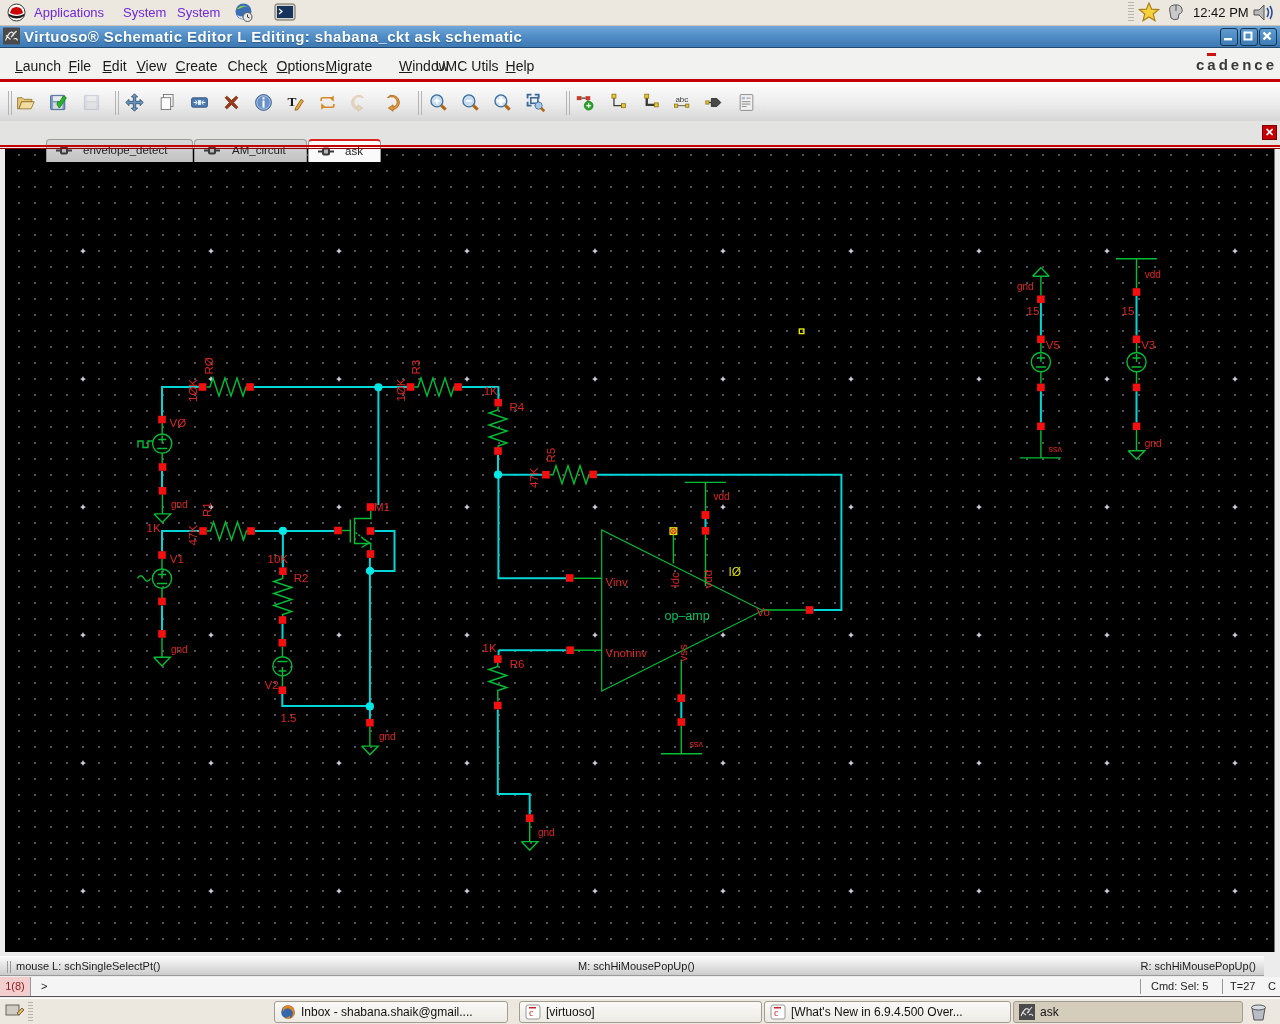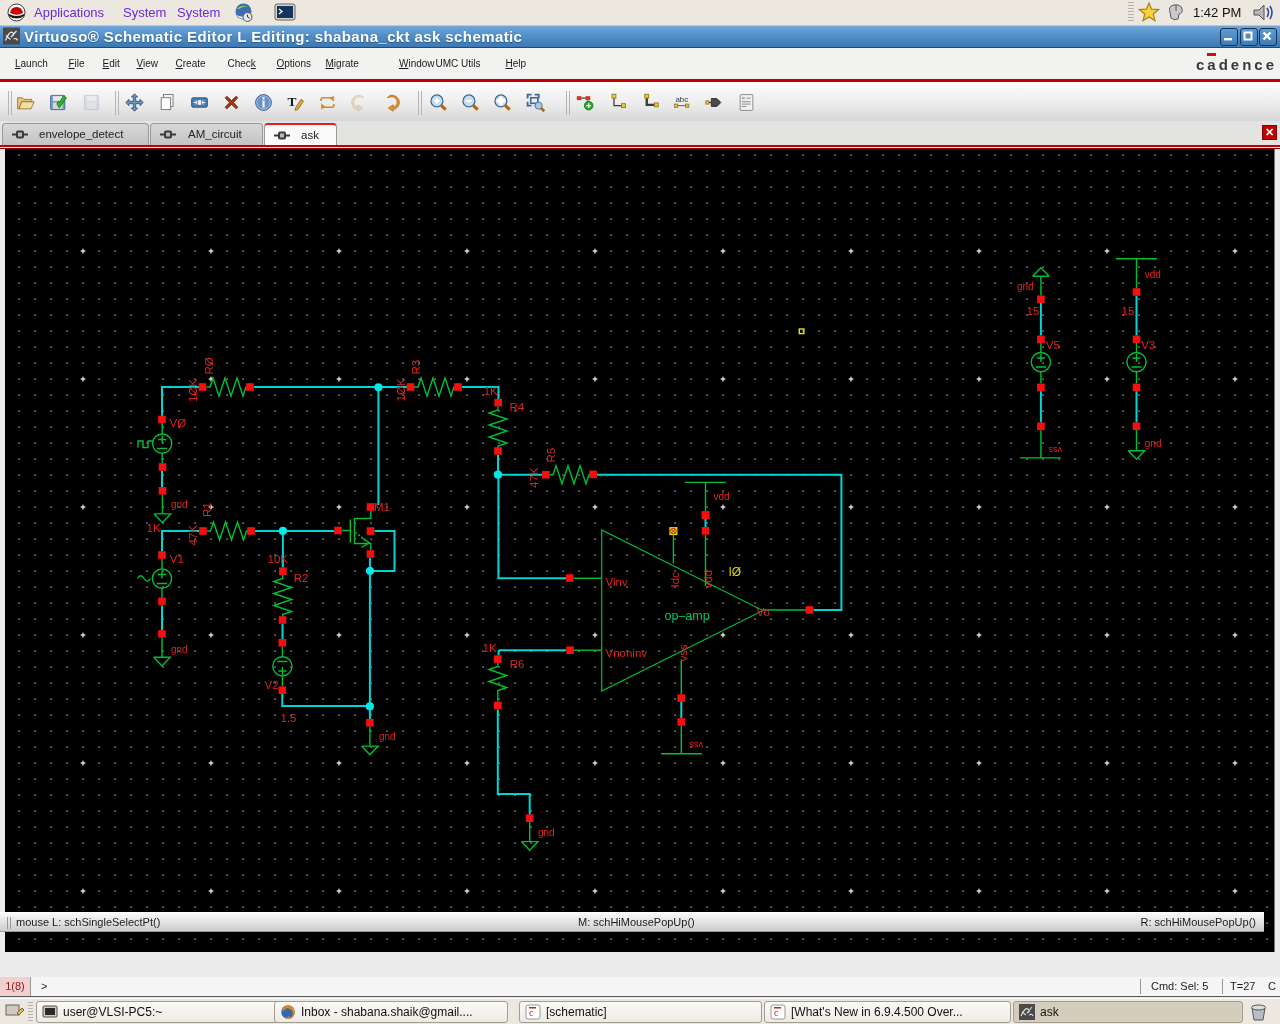--- a/index.html
+++ b/index.html
@@ -11,44 +11,44 @@
 #panel .mtxt{font-size:13px;color:#6d28d9;position:absolute;top:5px;}
 #clock{position:absolute;top:5px;left:1193px;font-size:13px;color:#101010;}
 
 #titlebar{left:0;top:26px;width:1280px;height:21px;z-index:5;
  background:linear-gradient(#71a7da 0%,#528fc7 45%,#3c79b4 100%);border-bottom:1px solid #1f4a73;}
 #title{width:100%;text-align:left;color:#fff;font-size:15px;font-weight:bold;line-height:21px;letter-spacing:.4px;padding-right:21px;box-sizing:border-box;text-shadow:0 1px 1px #2a5a8a;margin-left:24px;}
 .wbtn{position:absolute;top:2px;width:16px;height:16px;border:1px solid #17334d;border-radius:3px;
  background:linear-gradient(#5e9bd0,#3e7cb7);color:#fff;}
 
 #menubar{left:0;top:48px;width:1280px;height:30px;background:#f2f2f0;z-index:5;}
-#menubar span.m{position:absolute;top:10px;font-size:10px;color:#1a1a1a;}
+#menubar span.m{position:absolute;top:10px;font-size:14px;color:#1a1a1a;}
 #menubar u{text-decoration:underline;}
 #cadence{position:absolute;top:8px;left:1196px;font-size:15px;font-weight:bold;color:#3a3a3a;letter-spacing:3px;font-family:"Liberation Sans",sans-serif;}
 #cadence .ab{position:relative;}
 #cadence .ab:before{content:"";position:absolute;left:0px;top:-3px;width:9px;height:3px;background:#cc1111;}
 #redline1{left:0;top:79px;width:1280px;height:3.5px;background:#c40000;z-index:5;}
 
 #toolbar{left:0;top:82px;width:1280px;height:39px;box-sizing:border-box;border-top:1px solid #fff;z-index:5;
  background:linear-gradient(#fdfdfd 0%,#ececec 55%,#d7d7d7 100%);}
 .grip{position:absolute;top:8px;width:6px;height:24px;
  background:repeating-linear-gradient(90deg,#b5b5b5 0 1px,transparent 1px 3px);}
 .tico{position:absolute;top:10px;width:19px;height:19px;}
 
 #tabbar{left:0;top:121px;width:1280px;height:24px;background:#e3e3e1;z-index:5;}
-.tab{position:absolute;top:2px;height:22px;background:linear-gradient(#d8d8d8,#c2c2c2);
- border:1px solid #9a9a9a;border-bottom:none;border-radius:4px 4px 0 0;font-size:11.5px;color:#222;}
+.tab{position:absolute;top:18px;height:22px;background:linear-gradient(#d8d8d8,#c2c2c2);
+ border:1px solid #9a9a9a;border-bottom:none;border-radius:4px 4px 0 0;font-size:11.5px;color:#222;margin-left:44px;}
 .tab.active{background:#fafafa;border-top:2px solid #d22;height:21px;}
 .tab .ticon{position:absolute;left:9px;top:6px;width:16px;height:9px;}
 .tab .tlabel{position:absolute;top:4px;white-space:nowrap;}
 #tabclose{position:absolute;left:1262px;top:4px;width:13px;height:13px;background:#c40000;border:1px solid #7d0000;color:#fff;font-size:11px;line-height:12px;text-align:center;font-weight:bold;}
 #redline2{left:0;top:145px;width:1280px;height:2px;background:#c40000;z-index:5;}
 #redline3{left:0;top:148px;width:1280px;height:1px;background:#8e0000;z-index:5;}
 
-#statusbar{left:0;top:912px;width:1264px;z-index:5;
+#statusbar{left:0;top:956px;width:1264px;z-index:5;
  background:linear-gradient(#fafafa,#cccccc);border-top:1px solid #fff;border-bottom:1px solid #9a9a9a;font-size:11px;color:#1c1c1c;height:18px;}
 #cmdrow{left:0;top:977px;width:1280px;height:19px;background:#f5f5f5;z-index:5;font-size:11px;color:#1c1c1c;border-bottom:1px solid #555;}
 #sel18{position:absolute;left:0;top:0;width:30px;height:19px;background:#f3cece;border-right:1px solid #999;color:#8b1a1a;text-align:center;line-height:19px;}
 
 #taskbar{left:0;top:998px;width:1280px;height:26px;background:#ece8df;border-top:1px solid #fff;z-index:5;}
 .tbtn{position:absolute;top:2px;height:20px;background:linear-gradient(#fbfaf8,#eceae3);
  border:1px solid #a29d90;border-radius:3px;font-size:12px;color:#111;}
 .tbtn.pressed{background:#d4cdbc;}
 .tbtn .blabel{position:absolute;left:26px;top:3px;white-space:nowrap;}
 .tbtn .bico{position:absolute;left:5px;top:2px;width:16px;height:16px;}
@@ -306,21 +306,21 @@
   <path d="M5 6 L8 8.5 L5 11" stroke="#fff" stroke-width="1.3" fill="none"></path>
  </svg>
  <div class="abs" style="left:1128px;top:2px;width:6px;height:20px;background:repeating-linear-gradient(#b8b4aa 0 1px,transparent 1px 3px)"></div>
  <svg class="abs" style="left:1138px;top:2px" width="22" height="21" viewBox="0 0 22 21">
   <path d="M11 1 L13.6 7.2 L20.5 7.6 L15.2 12 L17 18.6 L11 15 L5 18.6 L6.8 12 L1.5 7.6 L8.4 7.2 Z" fill="#f7d13c" stroke="#a8821a" stroke-width="1.2"></path>
  </svg>
  <svg class="abs" style="left:1166px;top:3px" width="20" height="19" viewBox="0 0 20 19">
   <path d="M4 9 Q2 3 8 2 Q15 1 16 6 Q17 10 13 11 L12 16 Q8 18 5 15 Z" fill="#c9c9c9" stroke="#5a5a5a"></path>
   <path d="M10 2 L10 8" stroke="#5a5a5a"></path>
  </svg>
- <span id="clock">1:42 PM</span>
+ <span id="clock">12:42 PM</span>
  <svg class="abs" style="left:1252px;top:2px" width="24" height="21" viewBox="0 0 24 21">
   <path d="M2 8 L7 8 L12 3 L12 18 L7 13 L2 13 Z" fill="#b8b8b8" stroke="#555"></path>
   <path d="M15 6 Q18 10.5 15 15 M18 4 Q22 10.5 18 17" stroke="#2a4a9a" stroke-width="1.6" fill="none"></path>
  </svg>
 </div>
 
 <div class="abs" id="titlebar">
  <svg class="abs" style="left:3px;top:1px" width="17" height="18" viewBox="0 0 17 17">
   <rect width="17" height="17" fill="#4a4a4a"></rect>
   <path d="M2.5 13 Q6.5 3 9.5 5 Q12.5 7 8 9.5 L13.5 3.5 M3 8 L7.5 12 M10.5 11.5 Q13.5 10 14.5 13" stroke="#e8e8e8" stroke-width="1.2" fill="none"></path>
@@ -513,37 +513,30 @@
  <span class="abs" style="left:1230px;top:3px">T=27</span>
  <span class="abs" style="left:1268px;top:3px">C</span>
 </div>
 
 <div class="abs" id="taskbar">
  <svg class="abs" style="left:5px;top:4px" width="20" height="18" viewBox="0 0 20 18">
   <rect x="1" y="2" width="13" height="10" fill="#cfcbc2" stroke="#6b6458"></rect>
   <path d="M14 12 L19 7 L17 5 L12 10 Z" fill="#e8b84c" stroke="#6b6458"></path>
  </svg>
  <div class="abs" style="left:28px;top:3px;width:5px;height:19px;background:repeating-linear-gradient(#b8b4aa 0 1px,transparent 1px 3px)"></div>
- <div class="tbtn" style="left:36px;width:243px">
-      <span class="blabel">user@VLSI-PC5:~</span>
-  <svg class="bico" viewBox="0 0 16 16">
-        <rect x="1" y="2" width="14" height="11" rx="1" fill="#cfcbc2" stroke="#55514a"></rect>
-        <rect x="3" y="4" width="10" height="7" fill="#2a2a2a"></rect>
-      </svg>
-    </div>
  <div class="tbtn" style="left:274px;width:232px">
       <span class="blabel">Inbox - shabana.shaik@gmail....</span>
   <svg class="bico" viewBox="0 0 16 16">
         <circle cx="8" cy="8" r="6.8" fill="#3468aa"></circle>
         <path d="M8 1.2 Q13.8 1.8 14.8 8 Q14.8 12.4 10.8 14.4 Q14 10 12.2 7 Q10 3.6 6.4 4.4 Q3.6 5 3 8 Q2 5 4.4 2.6 Q6 1.4 8 1.2 Z" fill="#e8841a"></path>
         <path d="M10.8 14.4 Q7 15.6 4 13.6 Q8 14 9.4 11.8 Z" fill="#e8841a"></path>
       </svg>
     </div>
  <div class="tbtn" style="left:519px;width:241px">
-      <span class="blabel">[schematic]</span>
+      <span class="blabel">[virtuoso]</span>
   <svg class="bico" viewBox="0 0 16 16">
         <rect x="1" y="1" width="14" height="14" rx="2" fill="#fff" stroke="#999"></rect>
         <text x="4" y="12" font-size="10" fill="#cc2222" font-family="Liberation Serif">c</text>
         <rect x="4" y="3" width="7" height="1.5" fill="#cc2222"></rect>
       </svg>
     </div>
  <div class="tbtn" style="left:764px;width:245px">
       <span class="blabel">[What's New in 6.9.4.500 Over...</span>
   <svg class="bico" viewBox="0 0 16 16">
         <rect x="1" y="1" width="14" height="14" rx="2" fill="#fff" stroke="#999"></rect>

